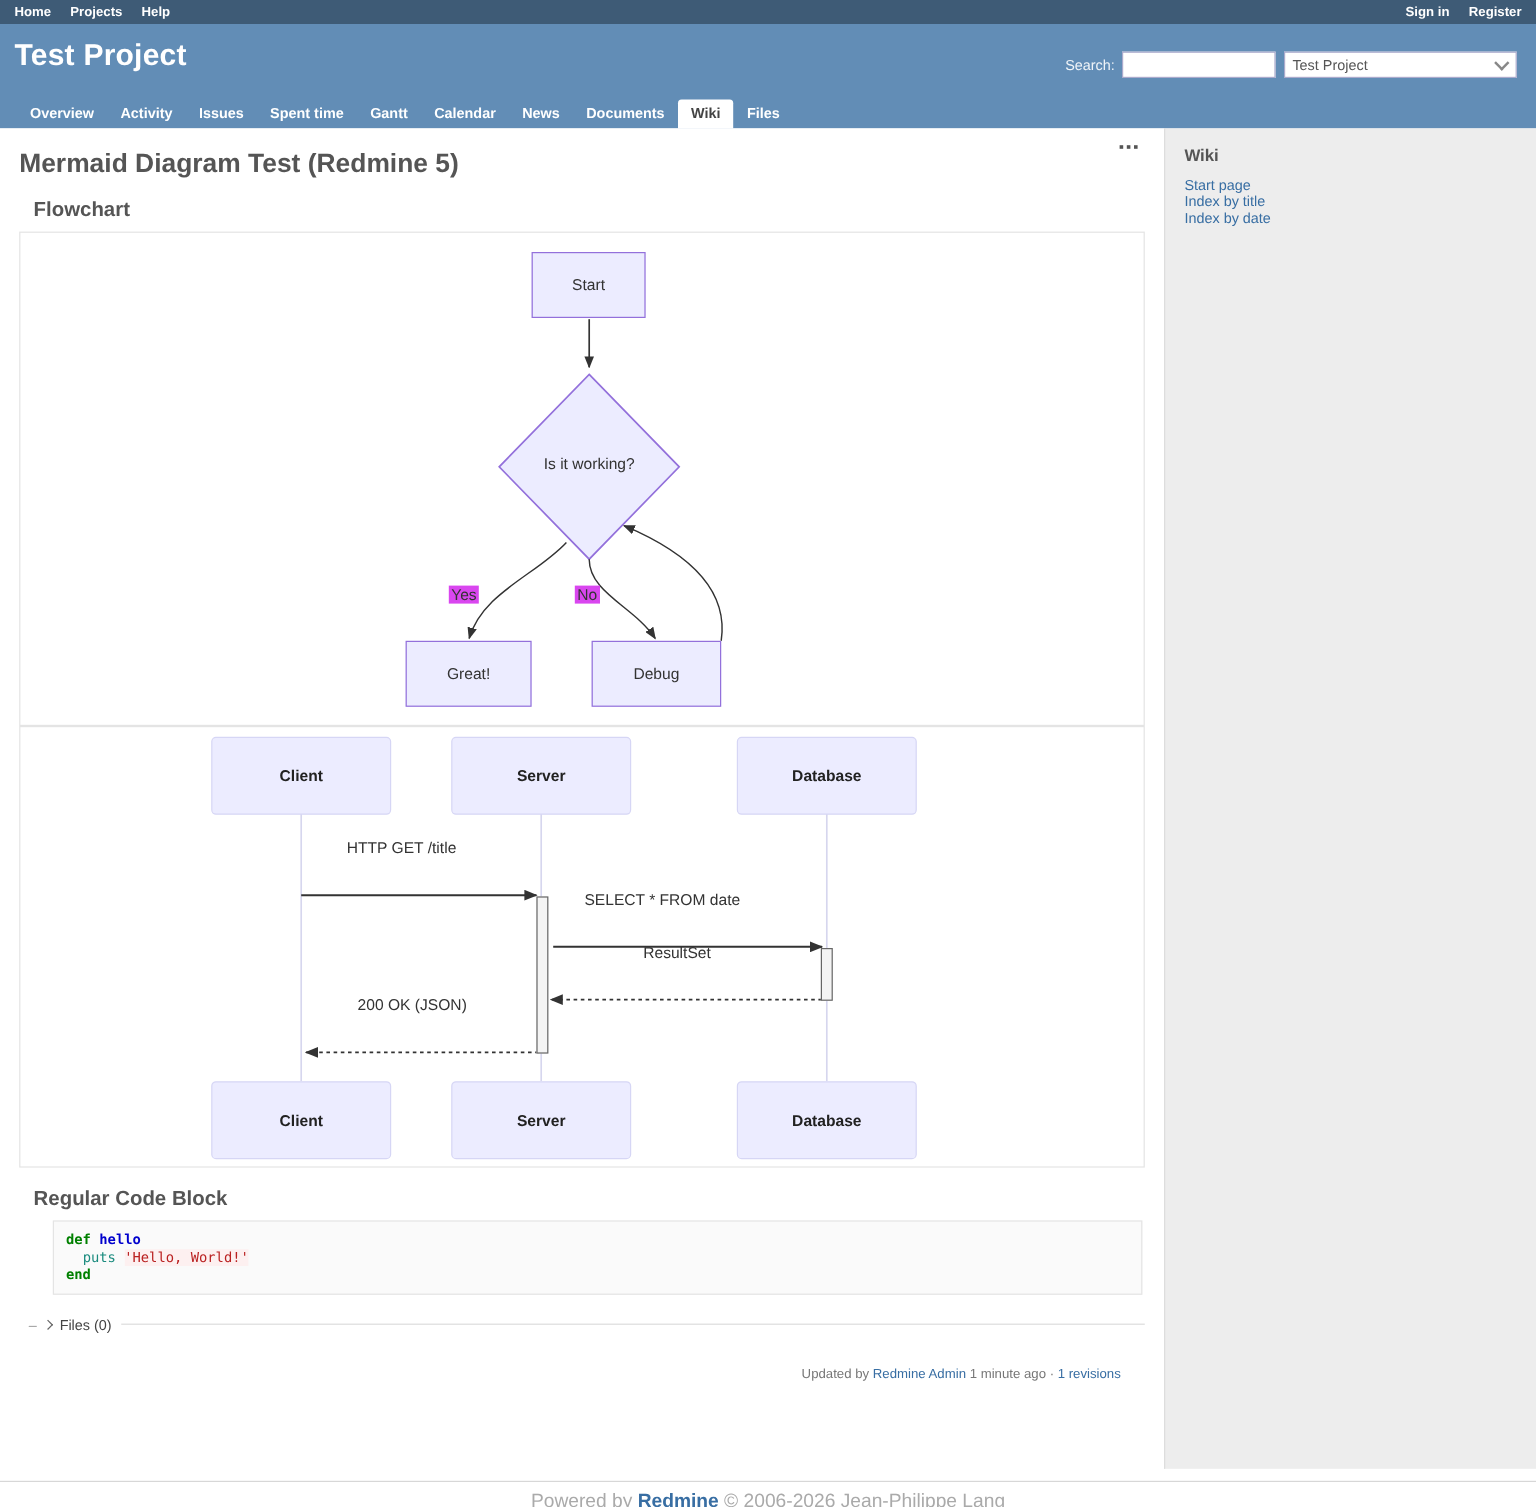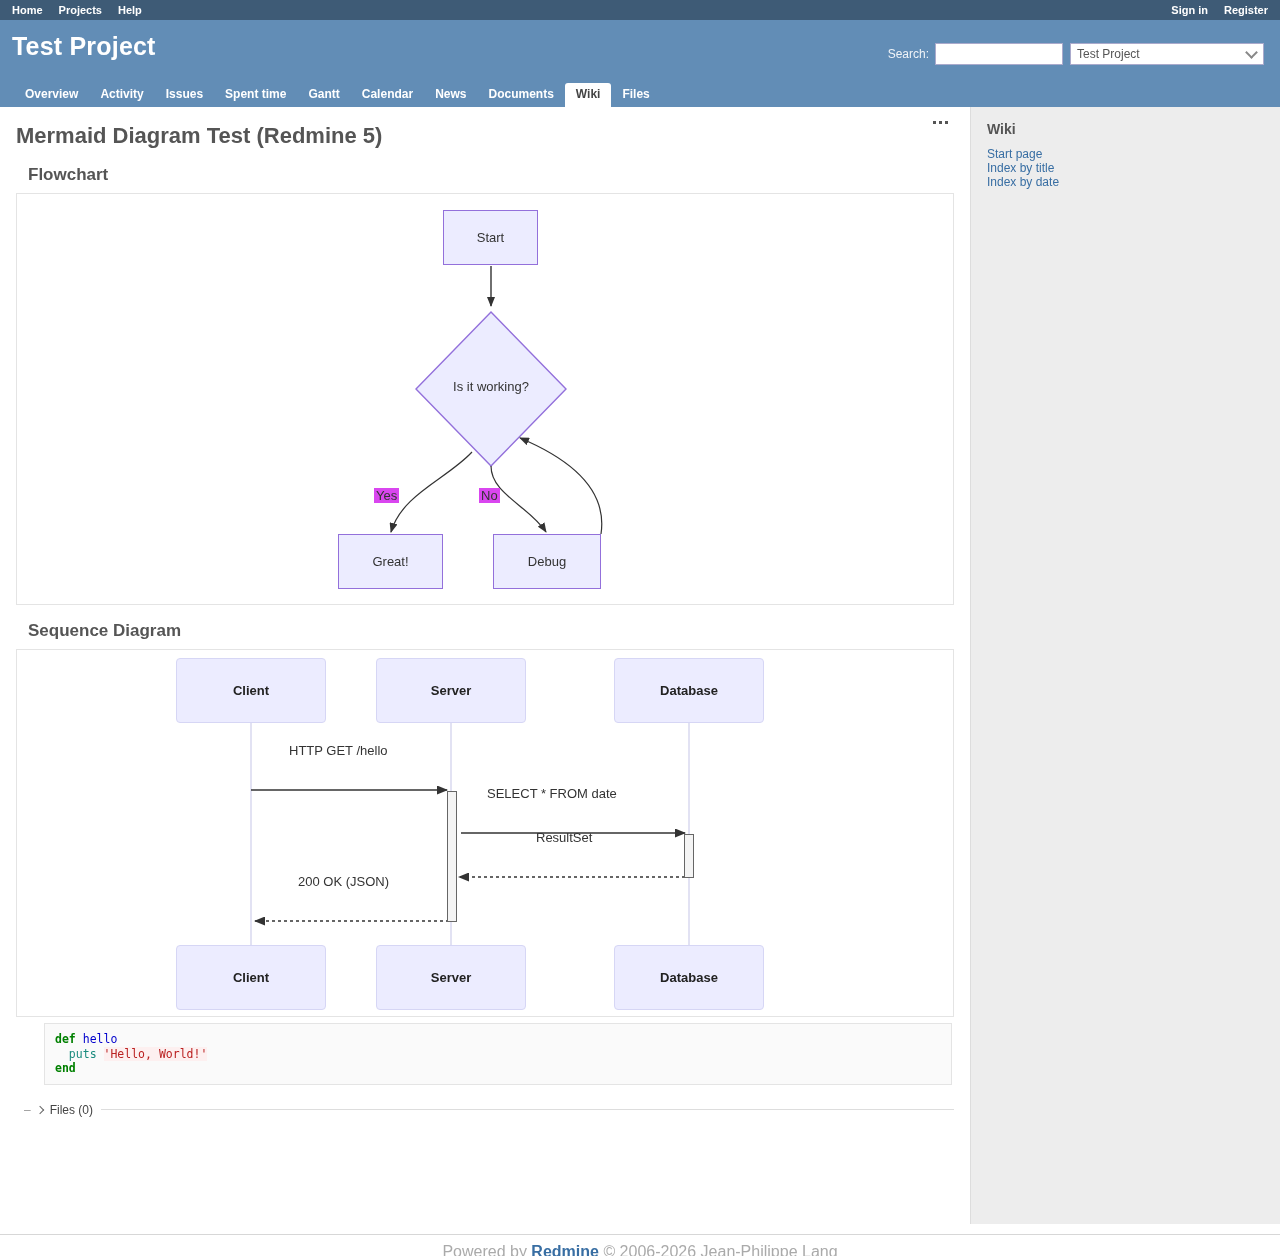--- a/index.html
+++ b/index.html
@@ -187,21 +187,21 @@
     border:1px solid #e4e4e4;
     padding:8px 10px;
     font-family:"DejaVu Sans Mono", monospace;
     font-size:11.5px;
     line-height:14.5px;
     color:#333;
     width:908px;
     overflow:hidden;
   }
   .k  { color:#008000; font-weight:bold; }
-  .fn { color:#0000CD; font-weight:normal; }
+  .fn { color:#0000CD; font-weight:bold; }
   .id { color:#1a8b7e; }
   .st { color:#BA2121; background:#fdf0f0; }
 
   
   #files-area {
     margin-top:18px;
     display:flex; align-items:center;
     font-size:12px; color:#444;
     padding-left:8px;
   }
@@ -325,21 +325,20 @@
       </div>
 
       <div class="node-rect" style="left:321px; top:340px; width:105px; height:55px;">
         <span>Great!</span>
       </div>
       <div class="node-rect" style="left:476px; top:340px; width:108px; height:55px;">
         <span>Debug</span>
       </div>
     </div>
 
-    <h3 class="section">Sequence Diagram</h3>
 
     <div class="mermaid-box" id="sequence-box">
       <svg width="908" height="366" viewBox="0 0 908 366" style="position:absolute;left:0;top:0;">
         <defs>
           <marker id="sqArrow" markerWidth="11" markerHeight="9" refX="10" refY="4.5" orient="auto" markerUnits="userSpaceOnUse">
             <path d="M0,0 L11,4.5 L0,9 z" fill="#333"></path>
           </marker>
         </defs>
 
         <line x1="234" y1="72" x2="234" y2="295" stroke="#d6d6ee" stroke-width="1.4"></line>
@@ -369,45 +368,49 @@
         <span>Client</span>
       </div>
       <div class="seq-actor" style="left:359px; top:295px; width:150px; height:65px;">
         <span>Server</span>
       </div>
       <div class="seq-actor" style="left:597px; top:295px; width:150px; height:65px;">
         <span>Database</span>
       </div>
 
       <div class="seq-msg-label" style="left:272px; top:93px;">
-        <span>HTTP GET /hello</span>
+        <span>HTTP GET /title</span>
       </div>
       <div class="seq-msg-label" style="left:470px; top:136px;">
         <span>SELECT * FROM date</span>
       </div>
       <div class="seq-msg-label" style="left:519px; top:180px;">
         <span>ResultSet</span>
       </div>
       <div class="seq-msg-label" style="left:281px; top:224px;">
         <span>200 OK (JSON)</span>
       </div>
     </div>
 
+    <h3 class="section">Regular Code Block</h3>
 
     <pre class="code-block" id="code-block"><span class="k">def</span> <span class="fn">hello</span>
   <span class="id">puts</span> <span class="st">'Hello, World!'</span>
 <span class="k">end</span></pre>
 
     <div id="files-area">
       <span class="dash">–</span>
       <span class="chev"></span>
       <span>Files (0)</span>
       <span class="rule"></span>
     </div>
 
+    <div id="updated-line">
+      <span>Updated by </span><a href="#">Redmine Admin</a><span> 1 minute ago</span><span> · </span><a href="#">1 revisions</a>
+    </div>
 
   </div>
 
   <div id="sidebar">
     <h3>Wiki</h3>
     <a href="#">Start page</a>
     <a href="#">Index by title</a>
     <a href="#">Index by date</a>
   </div>
 

